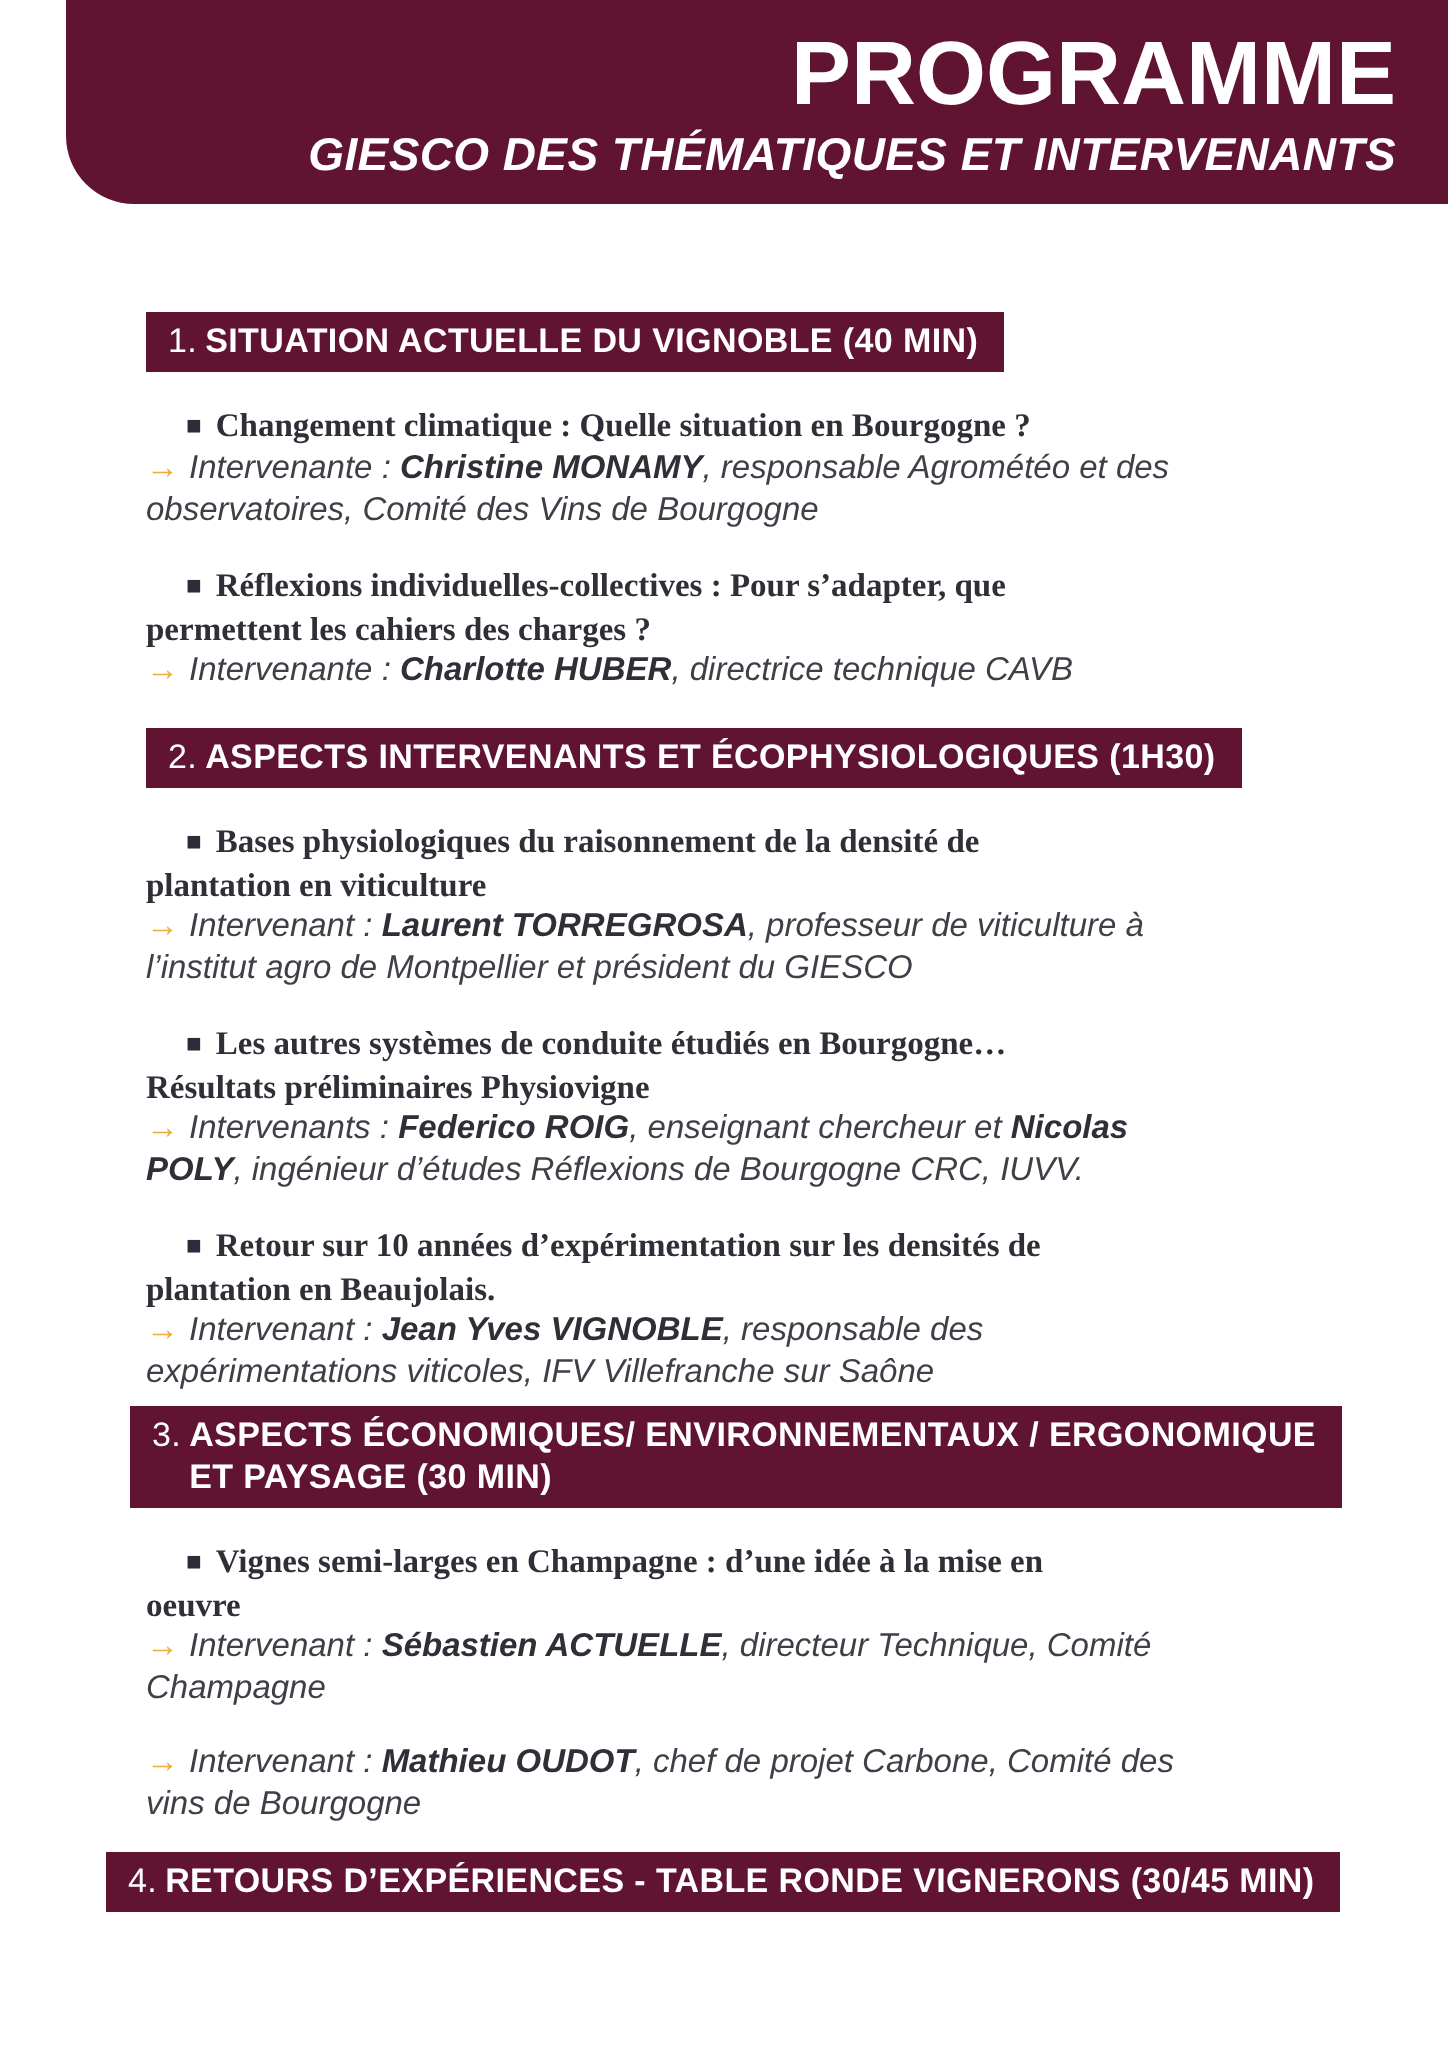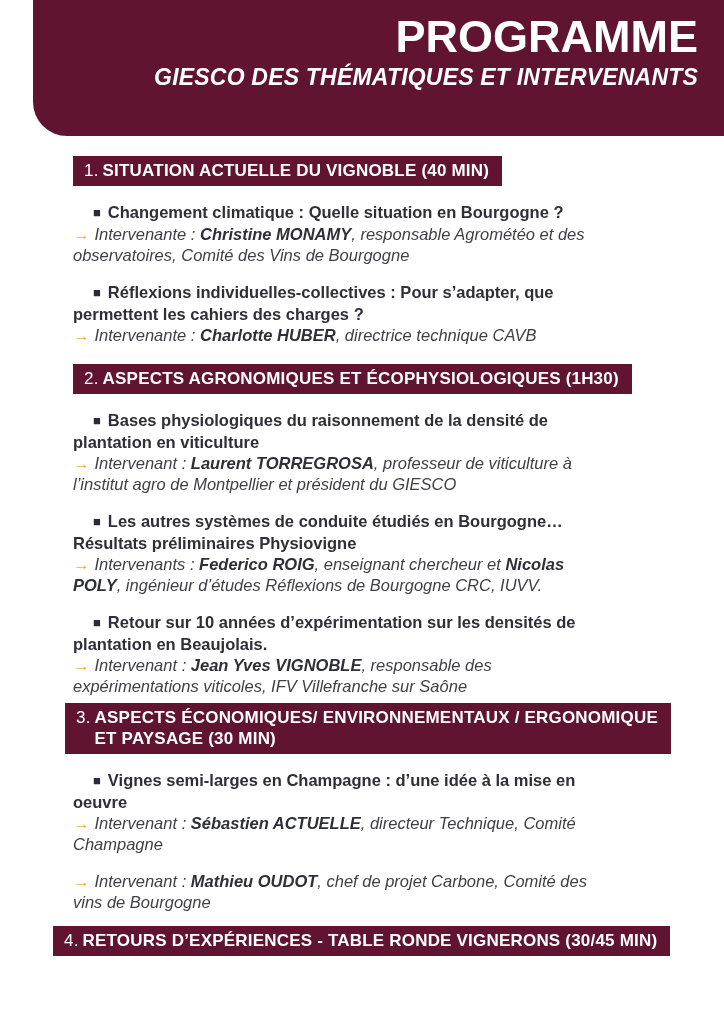--- a/index.html
+++ b/index.html
@@ -15,21 +15,21 @@
   body{
     width:724px;height:1024px;
     background:#fff;
     font-family:"Liberation Sans", sans-serif;
     overflow:hidden;
     position:relative;
   }
   
   .banner{
     position:absolute;top:0;left:33px;right:0;
-    height:136px;
+    height:102px;
     background:var(--maroon);
     border-bottom-left-radius:34px;
     text-align:right;
     padding:13px 26px 0 0;
     color:var(--white);
   }
   .banner .title{
     font-size:45px;
     font-weight:800;
     letter-spacing:0px;
@@ -64,20 +64,21 @@
   .bar-1{margin-top:38px;}
   .bar-2{margin-top:18px;}
   .bar-3{margin-top:6px;margin-left:-8px;}
   .bar-4{margin-top:13px;margin-left:-20px;}
   .agenda-item{margin-top:16px;}
   .agenda-item p{margin:0;font-size:16.5px;line-height:21px;white-space:pre-line;}
   .topic-row{
     font-weight:700;
     color:var(--text-dark);
     text-indent:10px;
+    font-family:Liberation Serif, serif;
   }
   .bullet{
     color:var(--bullet);
     font-size:13px;
     margin-right:7px;
     display:inline-block;
     transform:translateY(-1px);
   }
   .speaker-row{
     font-style:italic;
@@ -109,21 +110,21 @@
       <p class="speaker-row"><span class="arrow">→</span><span>Intervenante : </span><span class="seg-bold">Christine MONAMY</span><span>, responsable Agrométéo et des
 observatoires, Comité des Vins de Bourgogne</span></p>
     </div>
     <div class="agenda-item">
       <p class="topic-row"><span class="bullet">■</span><span>Réflexions individuelles-collectives : Pour s’adapter, que
 permettent les cahiers des charges ?</span></p>
       <p class="speaker-row"><span class="arrow">→</span><span>Intervenante : </span><span class="seg-bold">Charlotte HUBER</span><span>, directrice technique CAVB</span></p>
     </div>
     <div class="section-bar bar-2">
       <span class="num">2.</span>
-      <span class="bar-title">ASPECTS AGRONOMIQUES ET ÉCOPHYSIOLOGIQUES (1H30)</span>
+      <span class="bar-title">ASPECTS INTERVENANTS ET ÉCOPHYSIOLOGIQUES (1H30)</span>
     </div>
     <div class="agenda-item">
       <p class="topic-row"><span class="bullet">■</span><span>Bases physiologiques du raisonnement de la densité de
 plantation en viticulture</span></p>
       <p class="speaker-row"><span class="arrow">→</span><span>Intervenant : </span><span class="seg-bold">Laurent TORREGROSA</span><span>, professeur de viticulture à
 l’institut agro de Montpellier et président du GIESCO</span></p>
     </div>
     <div class="agenda-item">
       <p class="topic-row"><span class="bullet">■</span><span>Les autres systèmes de conduite étudiés en Bourgogne…
 Résultats préliminaires Physiovigne</span></p>

